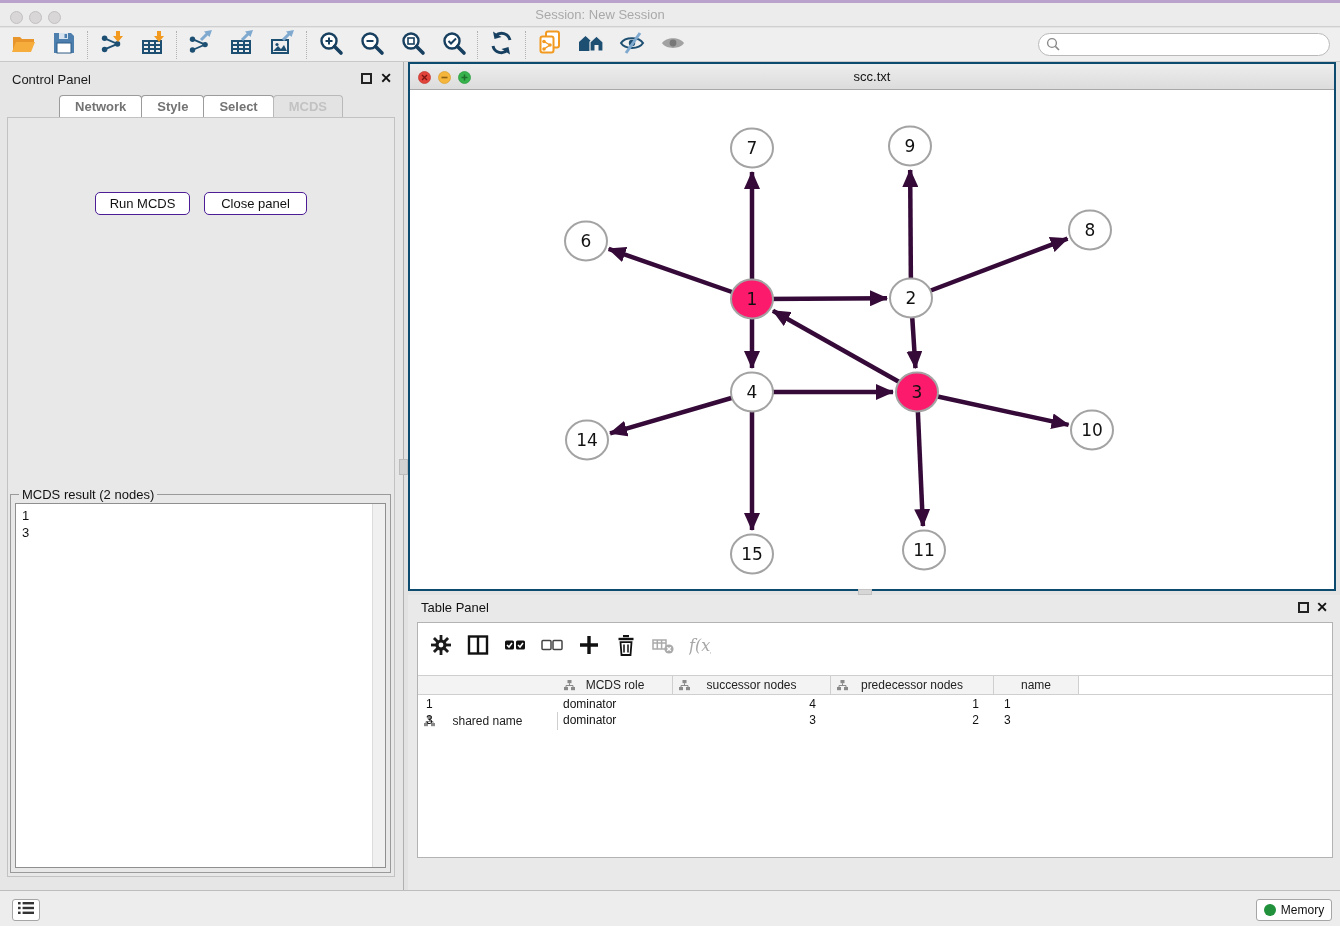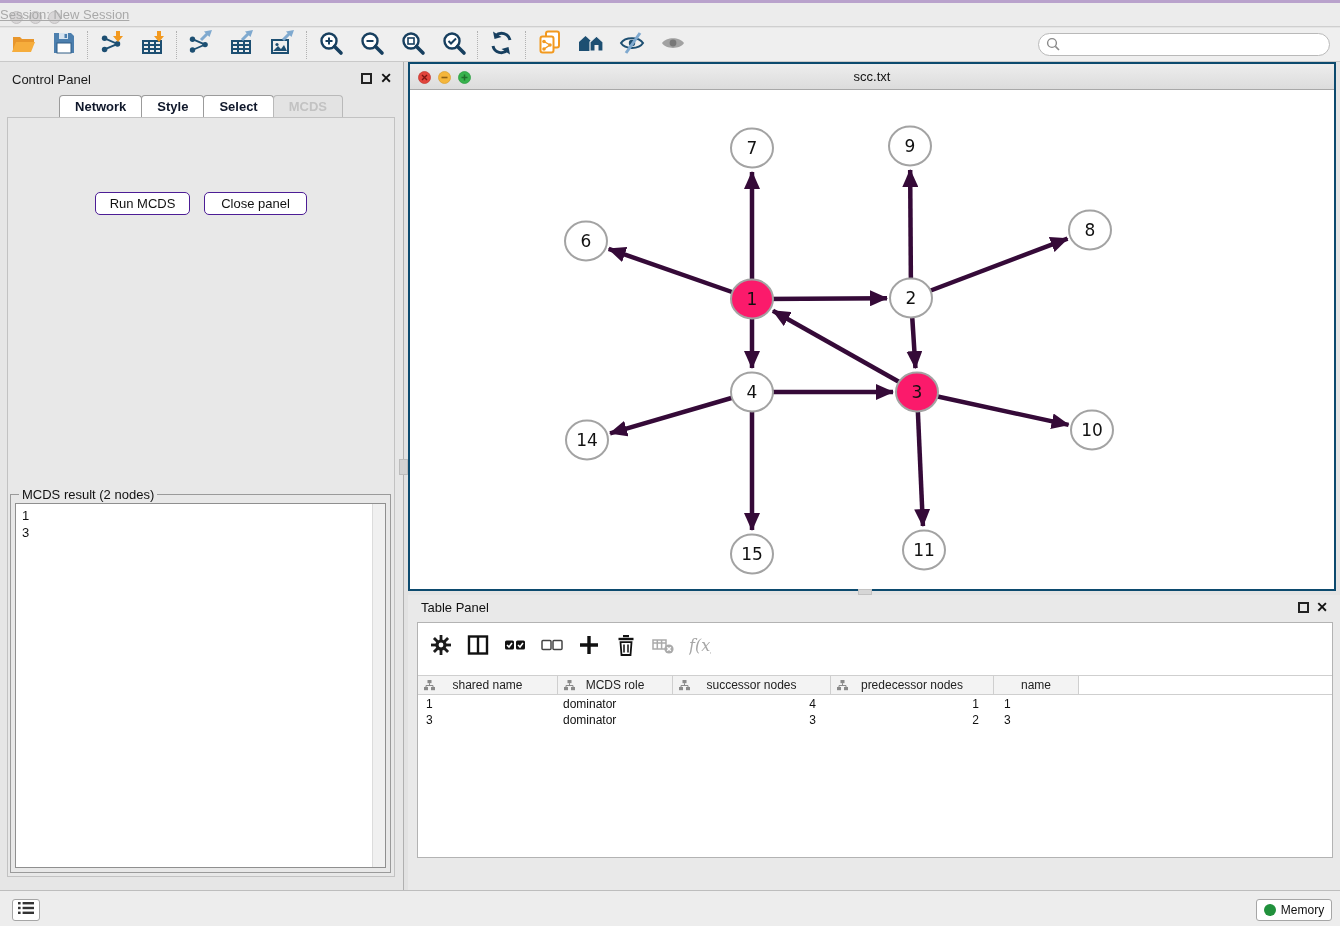--- a/index.html
+++ b/index.html
@@ -5,37 +5,37 @@
   html,body{margin:0;padding:0;}
   *{box-sizing:border-box;}
   .app{position:relative;width:1340px;height:926px;background:#e4e4e4;font-family:"Liberation Sans",sans-serif;overflow:hidden;color:#111;}
   .abs{position:absolute;}
 
   
   .top-accent{left:0;top:0;width:1340px;height:3px;background:#b9a2cc;}
   .titlebar{left:0;top:3px;width:1340px;height:24px;background:#ececec;border-bottom:1px solid #cfcfcf;}
   .lights{left:10px;top:8px;display:flex;gap:6px;}
   .light{width:13px;height:13px;border-radius:50%;background:#d8d6d7;border:1px solid #c2c0c1;}
-  .win-title{left:0;top:3px;width:1200px;height:24px;line-height:24px;text-align:left;font-size:13px;color:#a9a9a9;text-decoration:underline;}
+  .win-title{left:0;top:3px;width:1200px;height:24px;line-height:24px;text-align:center;font-size:13px;color:#a9a9a9;}
 
   
   .toolbar{left:0;top:28px;width:1340px;height:34px;background:#efefef;border-bottom:1px solid #c9c9c9;display:flex;align-items:center;padding-left:2px;}
   .tb-btn{width:41px;height:32px;display:flex;align-items:center;justify-content:center;}
   .tb-sep{width:1px;height:28px;border-left:1px dotted #b2b2b2;margin:0 3px;}
   .search-wrap{right:10px;top:33px;width:292px;height:23px;}
   .search-input{width:100%;height:100%;border:1px solid #b9b9b9;border-radius:12px;background:#fff;padding:0 8px 0 26px;font-size:13px;outline:none;color:#333;}
   .search-glyph{position:absolute;left:8px;top:4px;}
 
   
   .cp{left:0;top:62px;width:403px;height:828px;background:#e6e6e6;}
   .cp-title{left:12px;top:10px;font-size:13px;color:#1a1a1a;}
   .cp-float{right:31px;top:11px;width:11px;height:11px;border:2px solid #222;}
   .cp-close{right:11px;top:8px;font-size:14px;font-weight:bold;color:#111;}
   .cp-tabs{left:0;top:33px;width:100%;display:flex;justify-content:center;height:23px;}
-  .cp-tab{padding:0 15px;line-height:21px;font-size:13px;font-weight:bold;background:#fff;border:1px solid #9b9b9b;border-bottom:none;border-radius:4px 4px 0 0;margin-left:-1px;color:#0f172a;}
+  .cp-tab{padding:0 15px;line-height:21px;font-size:13px;font-weight:bold;background:#fff;border:1px solid #9b9b9b;border-bottom:none;border-radius:4px 4px 0 0;margin-left:-1px;color:#737373;}
   .cp-tab.inactive-look{background:#e3e3e3;color:#c2c2c2;border-color:#b9b9b9;}
   .cp-content{left:7px;top:55px;width:388px;height:760px;background:#e8e8e8;border:1px solid #c2c2c2;}
   .opt-label{left:0;top:18px;width:100%;text-align:center;font-size:13px;}
   .criterion{left:38px;top:40px;width:310px;height:23px;background:#fff;border:1px solid #ababab;border-radius:4px;font-size:13px;line-height:21px;padding-left:10px;color:#111;}
   .stepper{position:absolute;right:9px;top:4px;width:9px;height:14px;}
   .stepper .up{position:absolute;top:0;left:0;width:0;height:0;border-left:4.5px solid transparent;border-right:4.5px solid transparent;border-bottom:5px solid #555;}
   .stepper .dn{position:absolute;bottom:0;left:0;width:0;height:0;border-left:4.5px solid transparent;border-right:4.5px solid transparent;border-top:5px solid #555;}
   .cp-btn{height:23px;background:#fff;border:1px solid #4c1d95;border-radius:5px;font-size:13px;text-align:center;line-height:21px;}
   .btn-run{left:87px;top:74px;width:95px;}
   .btn-closep{left:196px;top:74px;width:103px;}
@@ -431,21 +431,21 @@
                 <path d="M15.2 13.2l3.6 3.6M18.8 13.2l-3.6 3.6" stroke="#fff" stroke-width="1.4"></path>
               </svg></span>
           </div>
           <div class="tp-tbtn">
             <span><svg width="22" height="22" viewBox="0 0 22 22">
                 <text x="0" y="17" font-size="16" font-style="italic" font-family="DejaVu Serif, serif" fill="#a6a6a6">f(x)</text>
               </svg></span>
           </div>
         </div>
       <div class="abs tp-colheader" id="tp-colheader">
-          <div class="tp-colcell" style="width: 140px;">
+          <div class="tp-colcell" style="width: 140px; margin-top: 36px;">
             <span class="tree"><svg width="11" height="11" viewBox="0 0 11 11">
                 <g fill="#8a8a8a">
                   <rect x="3.5" y="0" width="4" height="3.2"></rect>
                   <rect x="0" y="7" width="4" height="3.2"></rect>
                   <rect x="7" y="7" width="4" height="3.2"></rect>
                 </g>
                 <path d="M5.5 3.2v2.3M2 7V5.5h7V7" stroke="#8a8a8a" fill="none"></path>
               </svg></span>
             <span>shared name</span>
           </div>

